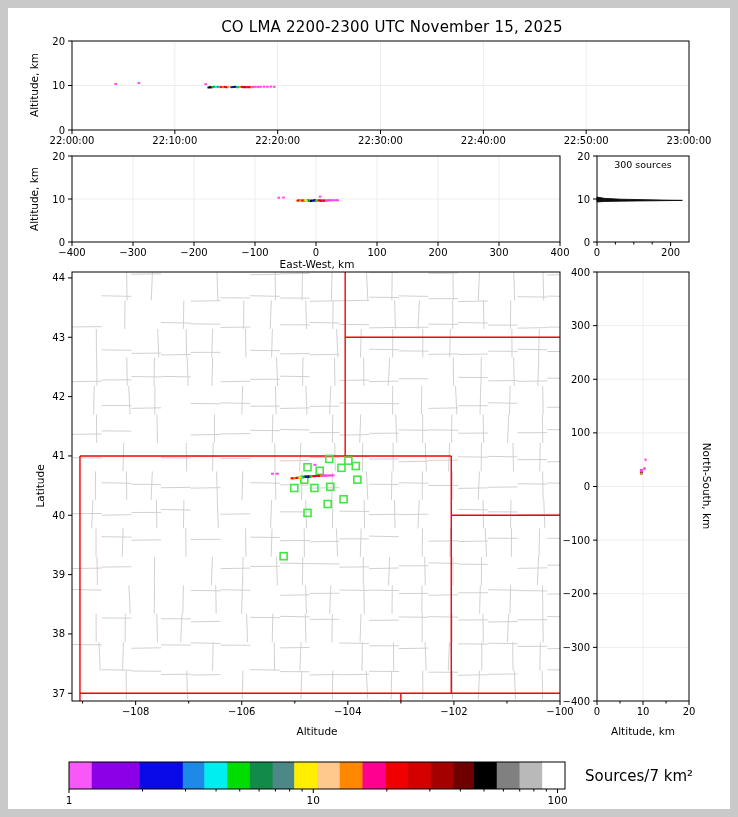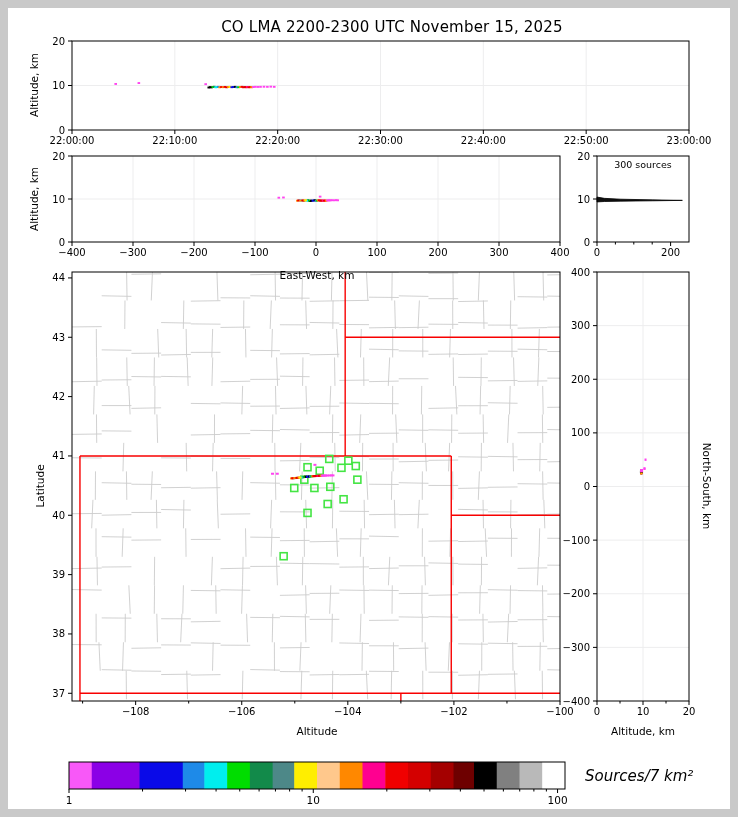--- a/index.html
+++ b/index.html
@@ -861,27 +861,27 @@
           <line x1="538.3823602058383" y1="781" x2="538.3823602058383" y2="783.5" stroke="#000" stroke-width="1"></line>
         </g>
       </svg>
 
     <div class="lbl title" style="left:384px;top:19px;">CO LMA 2200-2300 UTC November 15, 2025</div>
 
     <div class="lbl rot-ccw" style="left:26px;top:77px;">Altitude, km</div>
 
     <div class="lbl rot-ccw" style="left:26px;top:191px;">Altitude, km</div>
 
-    <div class="lbl" style="left:309px;top:267px;">East-West, km</div>
+    <div class="lbl" style="left:309px;top:256px;">East-West, km</div>
 
     <div class="lbl annot" style="left:589px;top:152px;width:92px;">300 sources</div>
 
     <div class="lbl rot-ccw" style="left:32px;top:478px;">Latitude</div>
 
     <div class="lbl" style="left:309px;top:723px;">Altitude</div>
 
     <div class="lbl rot-cw" style="left:699px;top:478px;">North-South, km</div>
 
     <div class="lbl" style="left:635px;top:723px;">Altitude, km</div>
 
-    <div class="lbl cblabel" style="left:577px;top:768px;font-style:italic;">Sources/7 km²</div>
+    <div class="lbl cblabel" style="left:577px;top:768px;">Sources/7 km²</div>
   </div>
 </div>
 
 </body></html>

